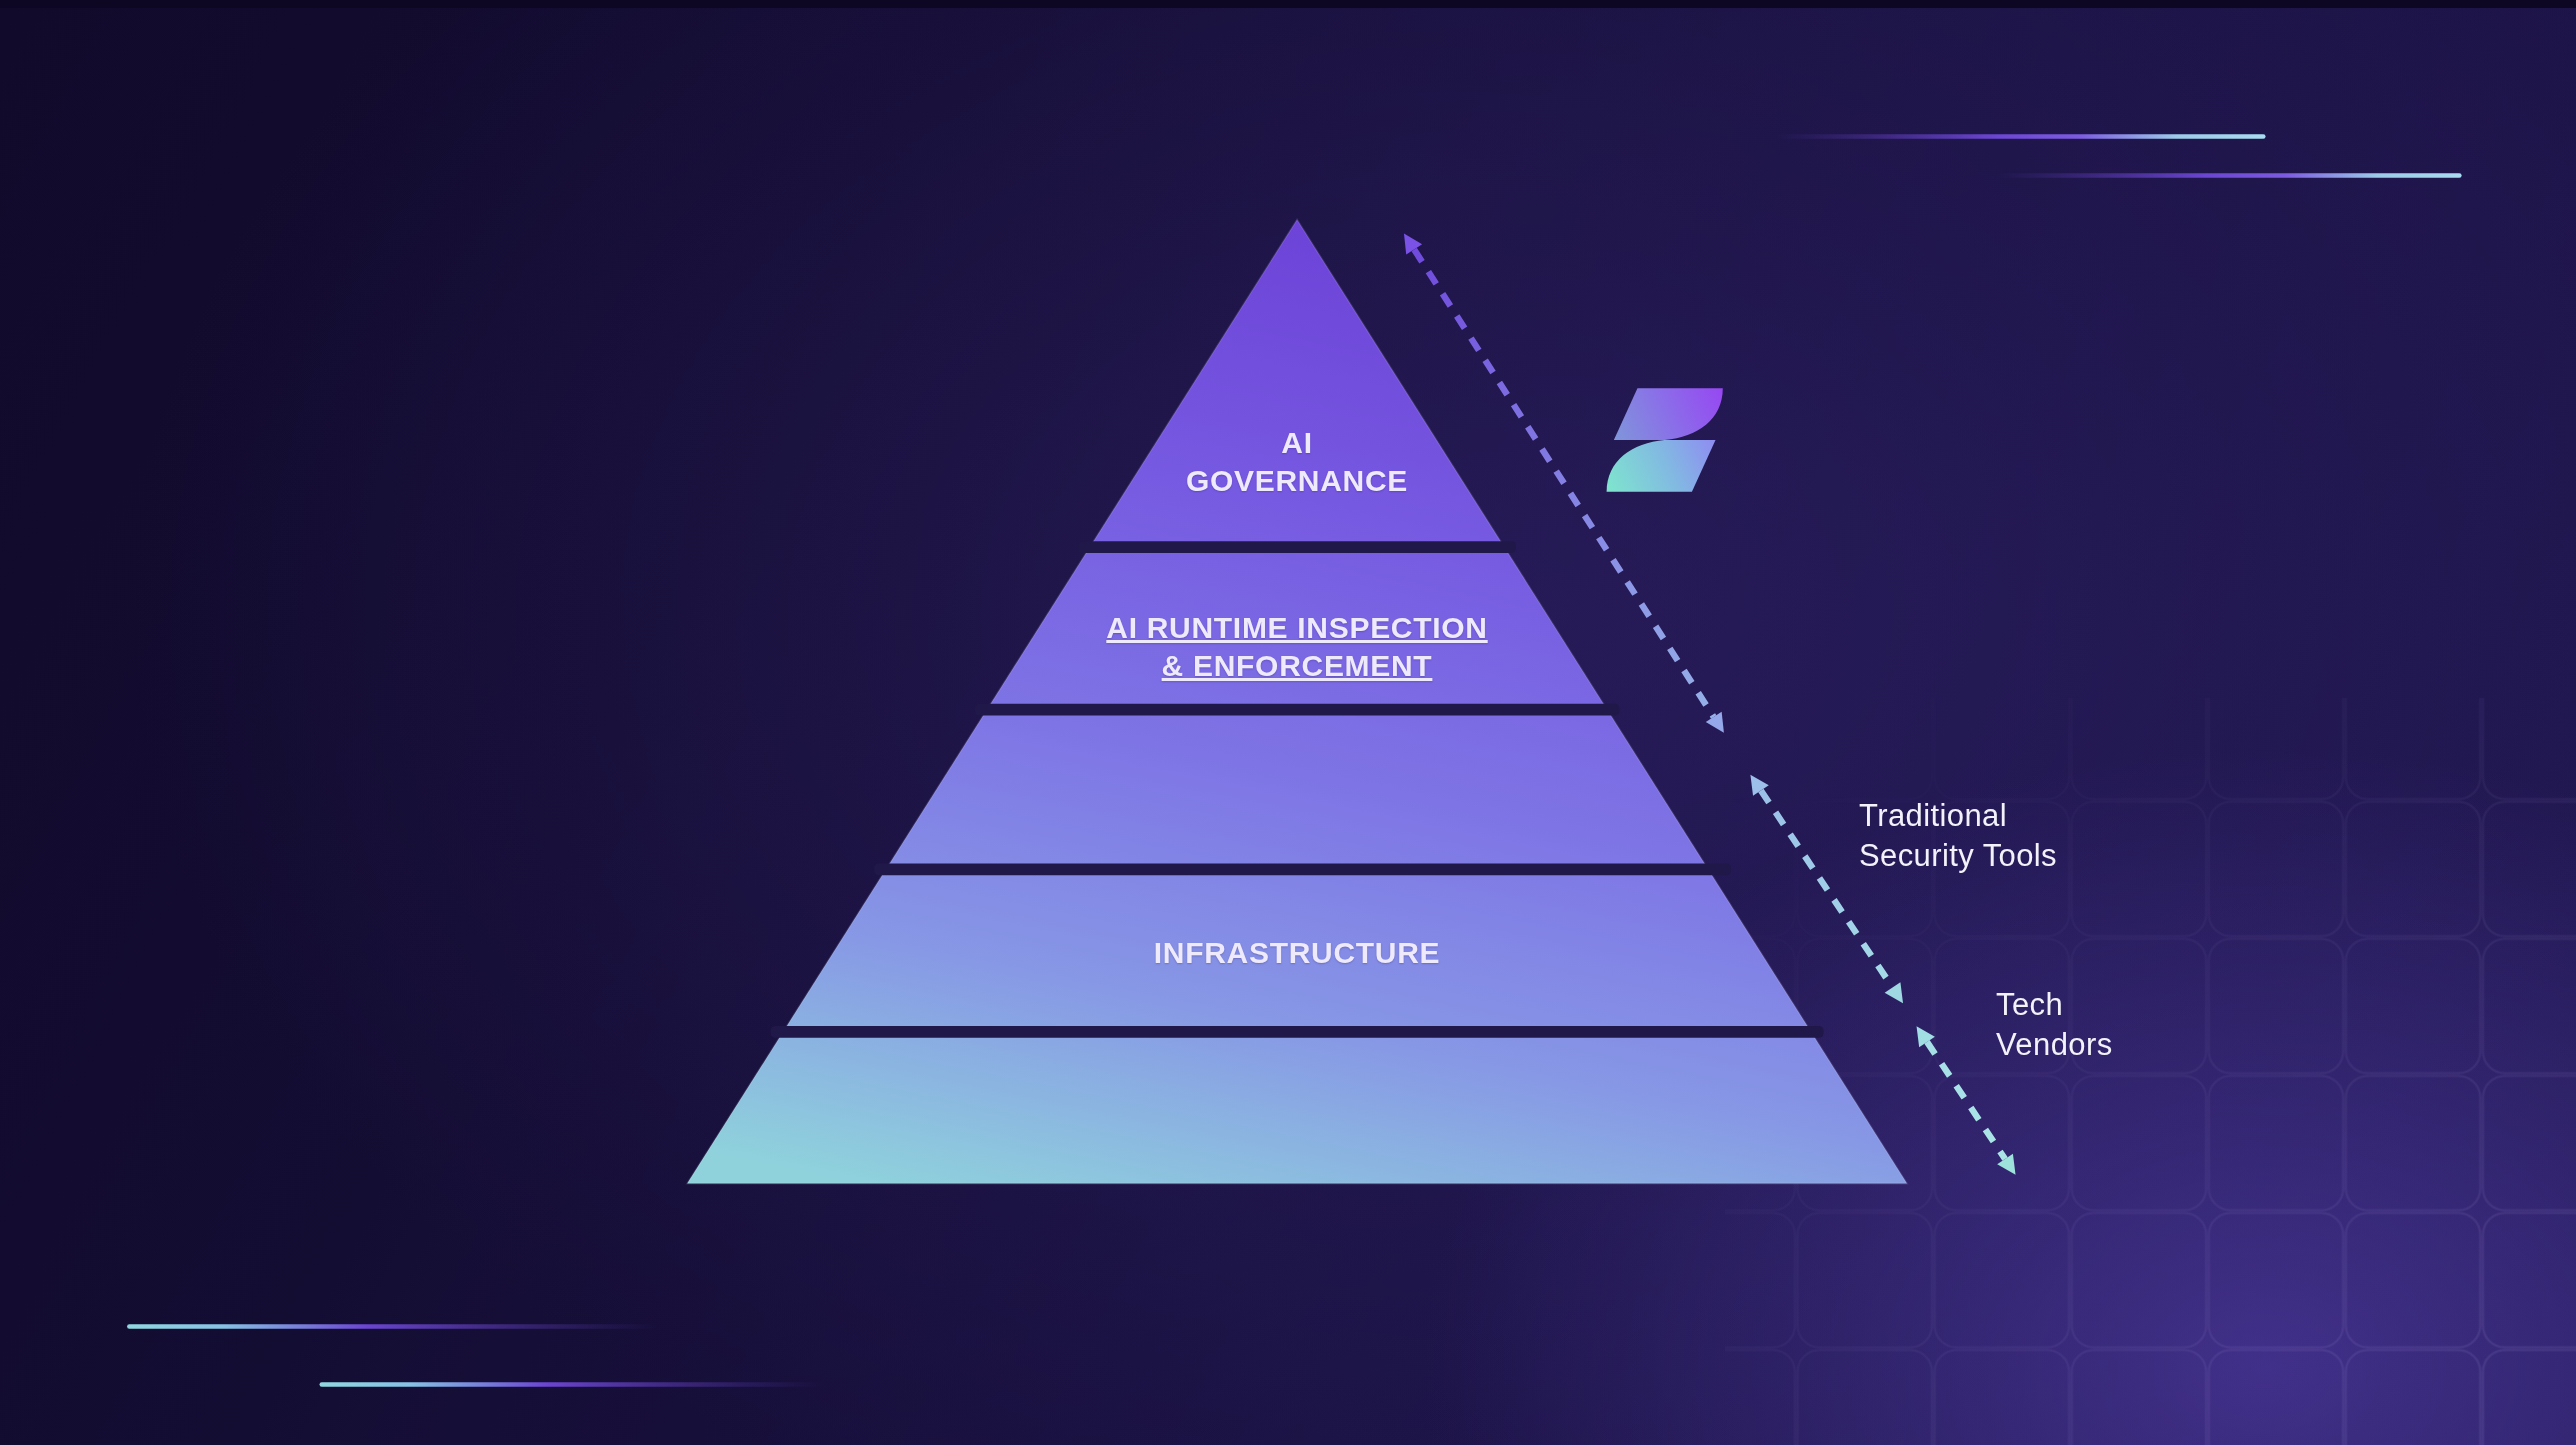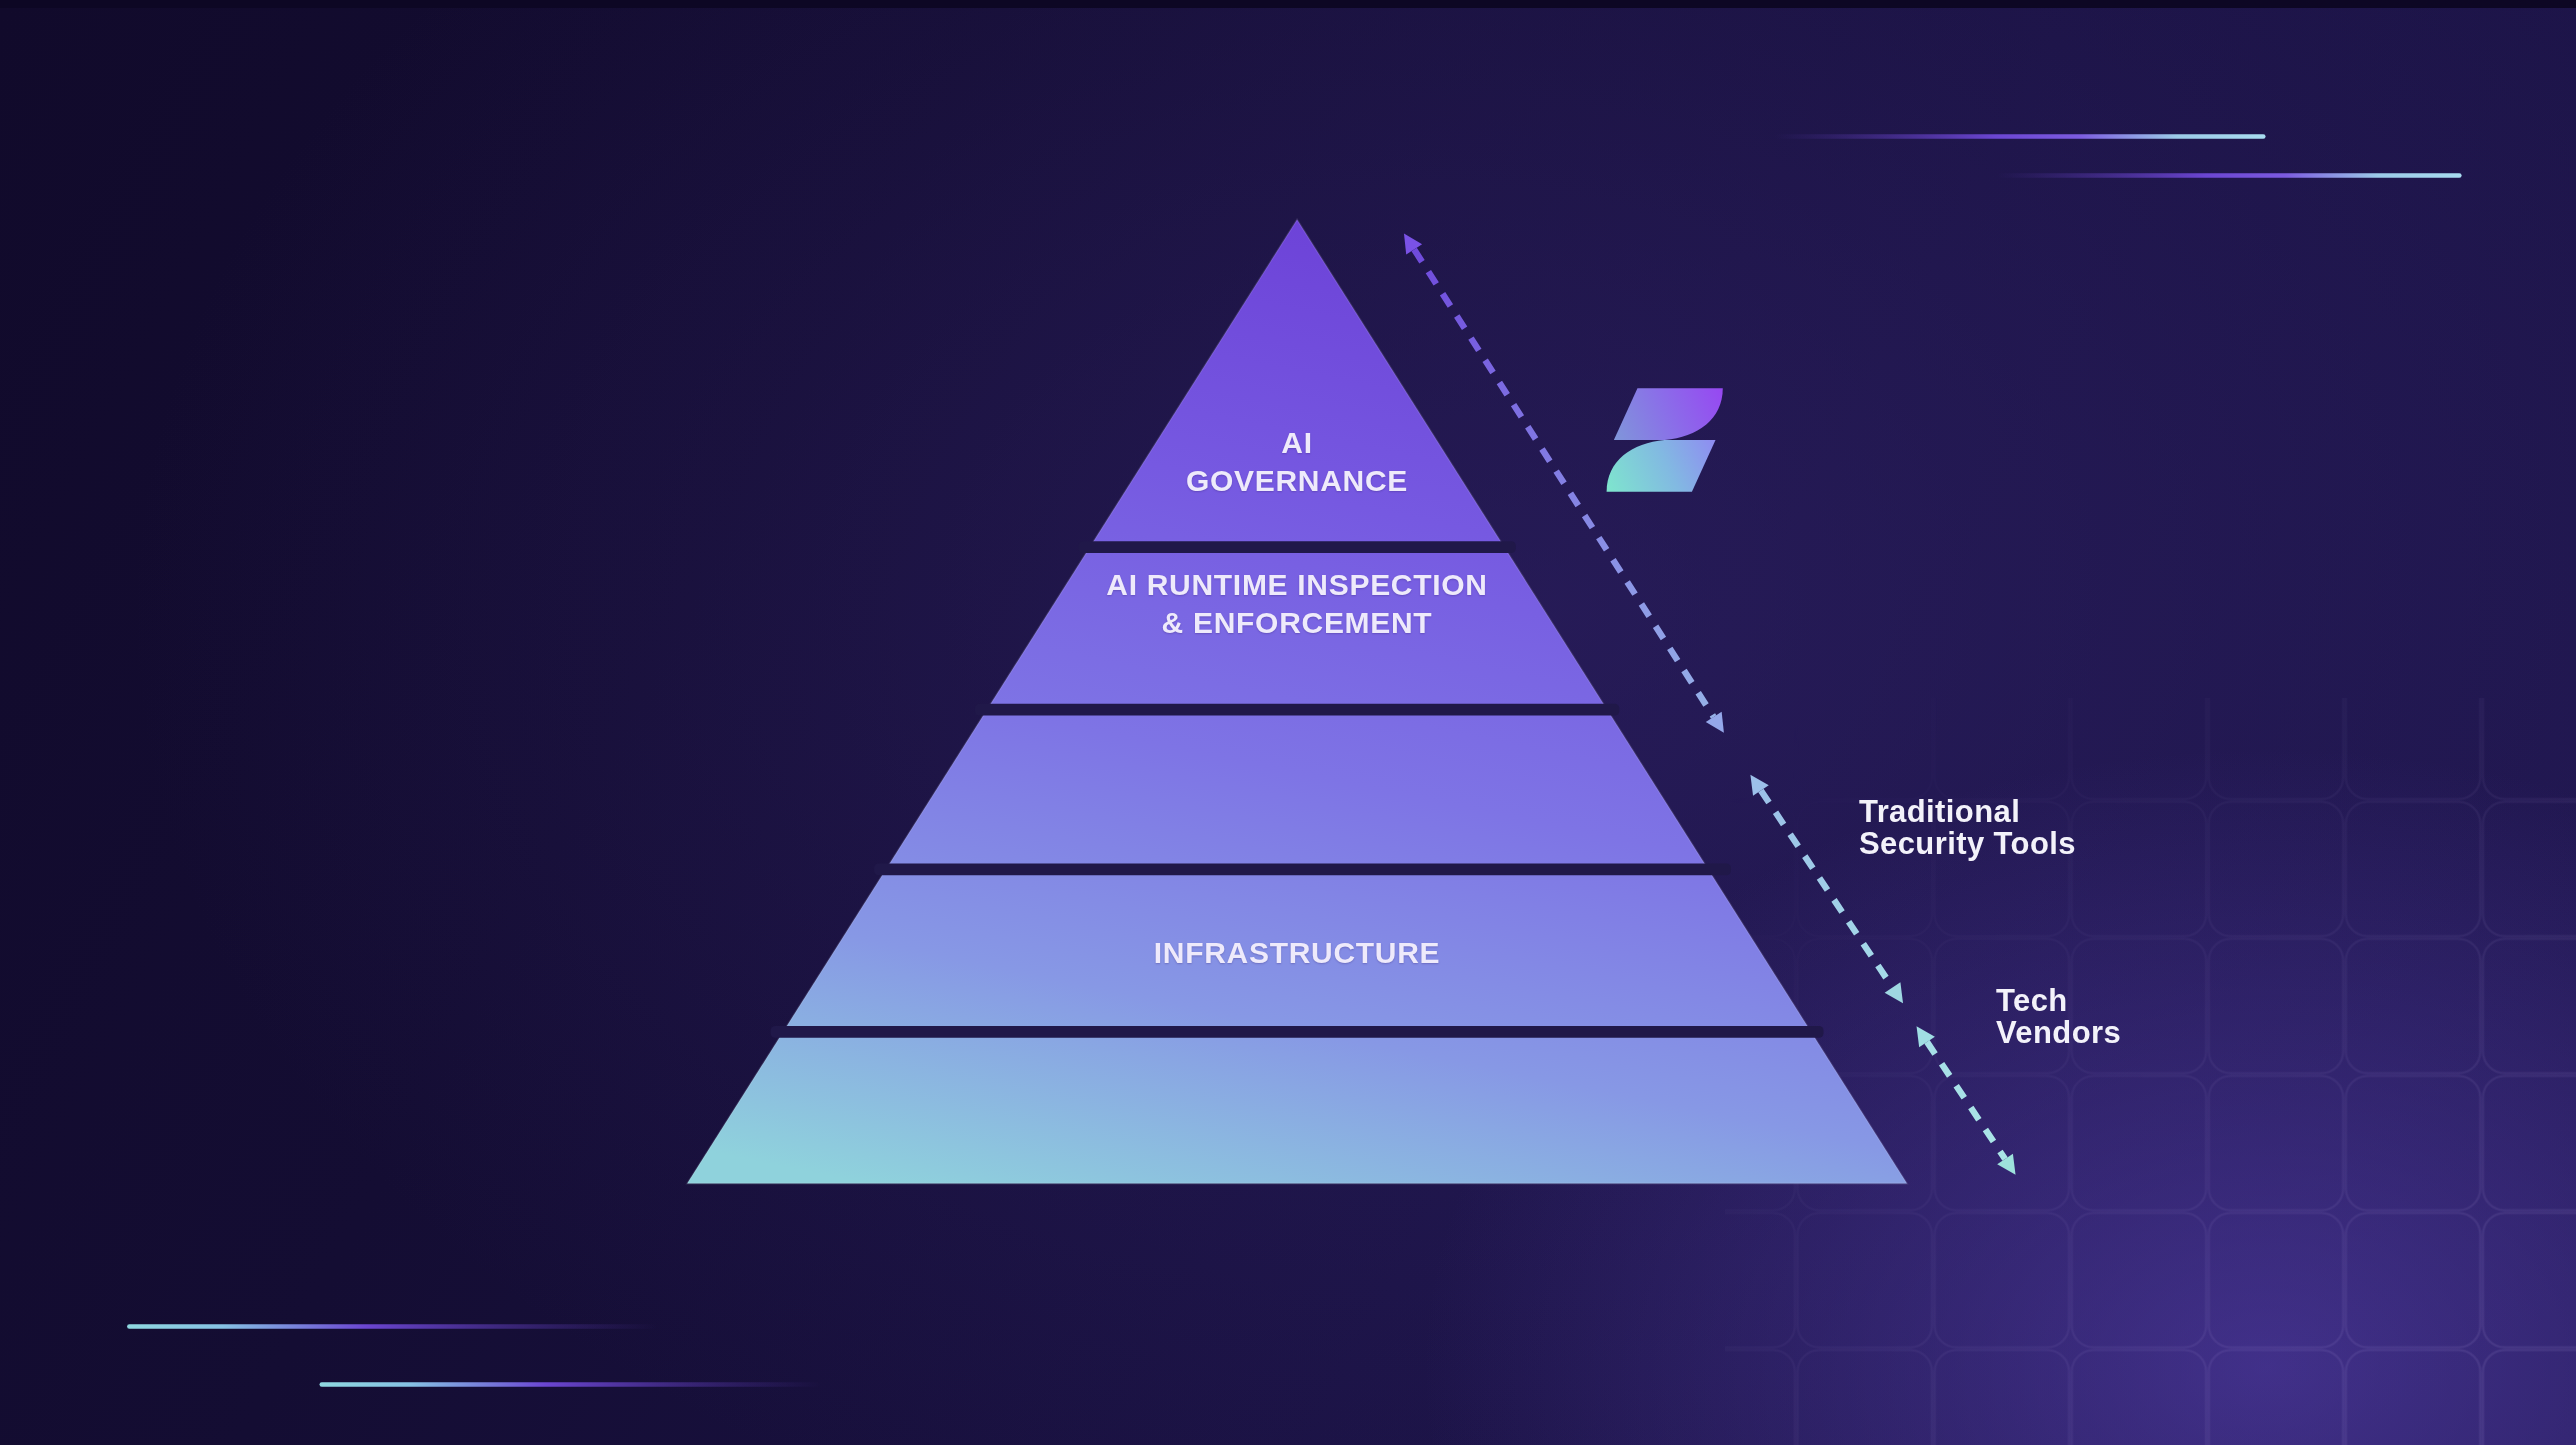--- a/index.html
+++ b/index.html
@@ -24,23 +24,23 @@
     font-weight:700;
     font-size:30px;
     line-height:38px;
     letter-spacing:0.7px;
     white-space:pre-line;
     text-shadow:0 0.9px 1.8px rgba(40,20,90,0.25);
   }
   .side-label{
     position:absolute;
     color:#f3f2fa;
-    font-weight:700;
+    font-weight:400;
     font-size:31px;
-    line-height:32px;
+    line-height:40px;
     letter-spacing:0.4px;
     white-space:pre-line;
   }
 </style>
 </head>
 <body>
 
 <div class="stage">
 
   <svg width="2576" height="1446" viewBox="0 0 2838 1593">
@@ -142,21 +142,21 @@
     </g>
 
     <rect x="1955" y="139" width="541" height="5" rx="2.5" fill="url(#streakRight)"></rect>
     <rect x="2200" y="182" width="512" height="5" rx="2.5" fill="url(#streakRight)"></rect>
     <rect x="140" y="1450" width="584" height="5" rx="2.5" fill="url(#streakLeft)"></rect>
     <rect x="352" y="1514" width="553" height="5" rx="2.5" fill="url(#streakLeft)"></rect>
   </svg>
 
   <div class="band-label" style="top:416px;">AI
 GOVERNANCE</div>
-  <div class="band-label" style="top:558px;">AI RUNTIME INSPECTION
+  <div class="band-label" style="top:601px;text-decoration:underline;">AI RUNTIME INSPECTION
 &amp; ENFORCEMENT</div>
   <div class="band-label" style="top:926px;">INFRASTRUCTURE</div>
 
   <div class="side-label" style="left:1859px;top:788px;">Traditional
 Security Tools</div>
   <div class="side-label" style="left:1996px;top:977px;">Tech
 Vendors</div>
 
 </div>
 

